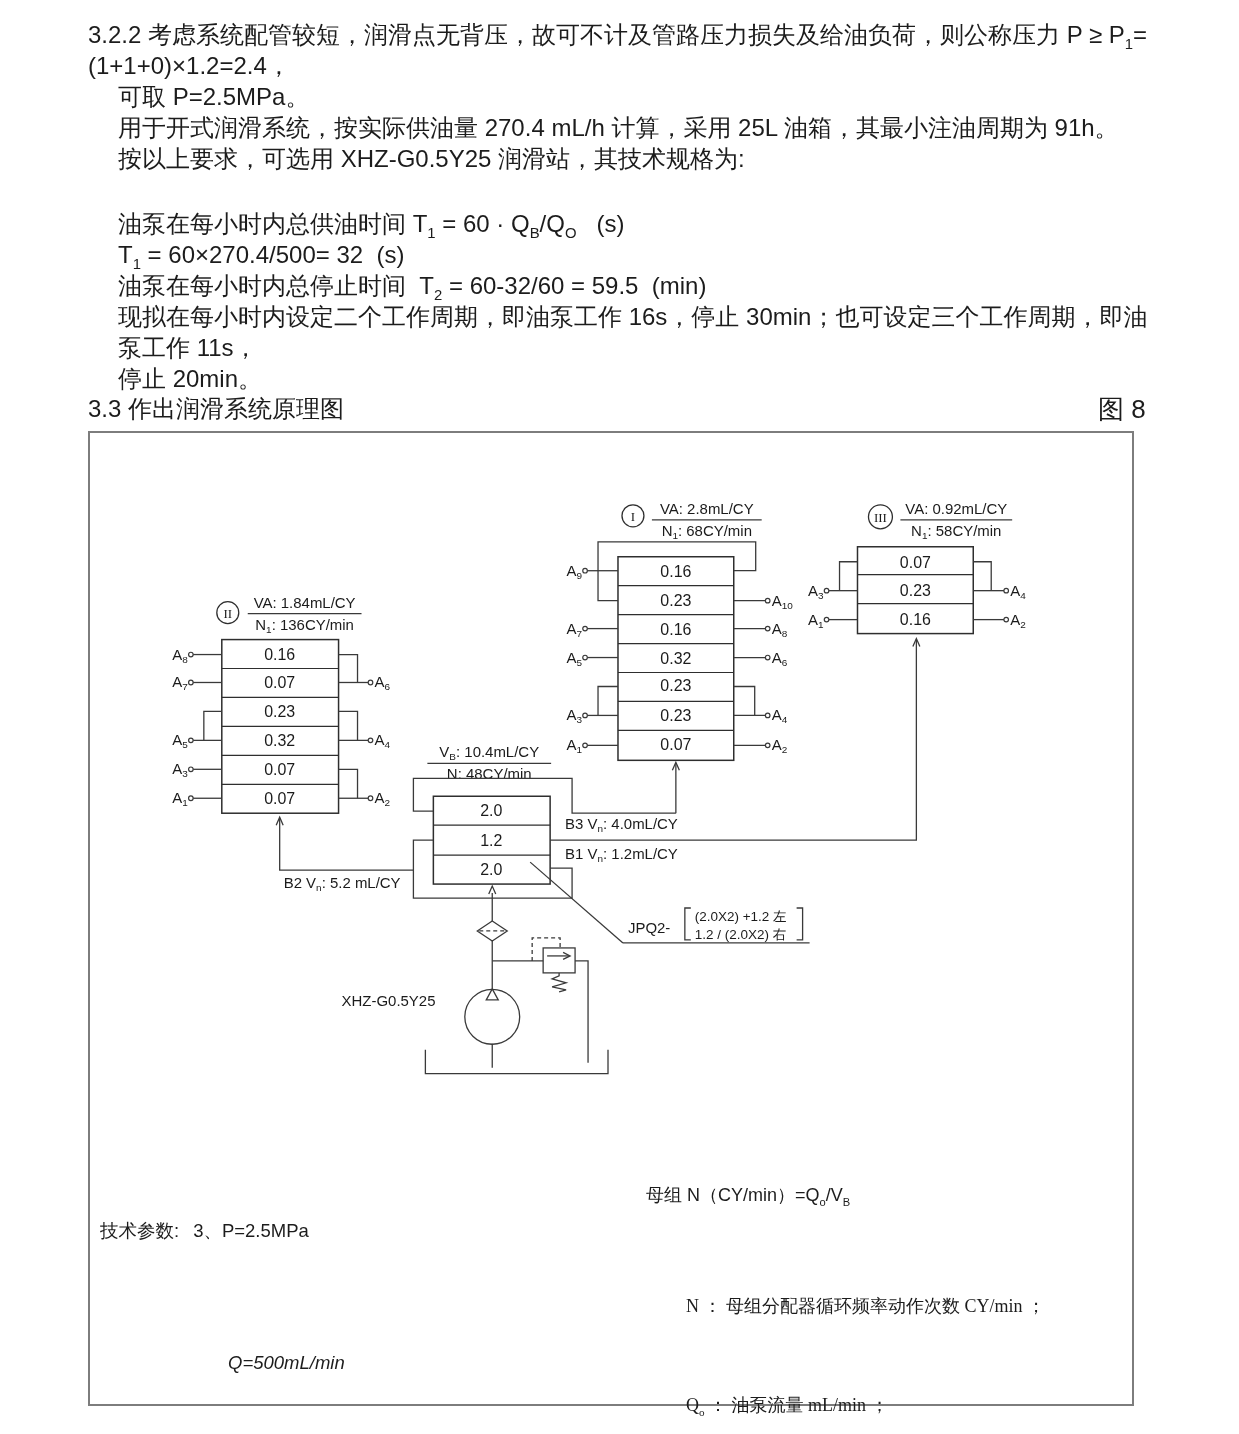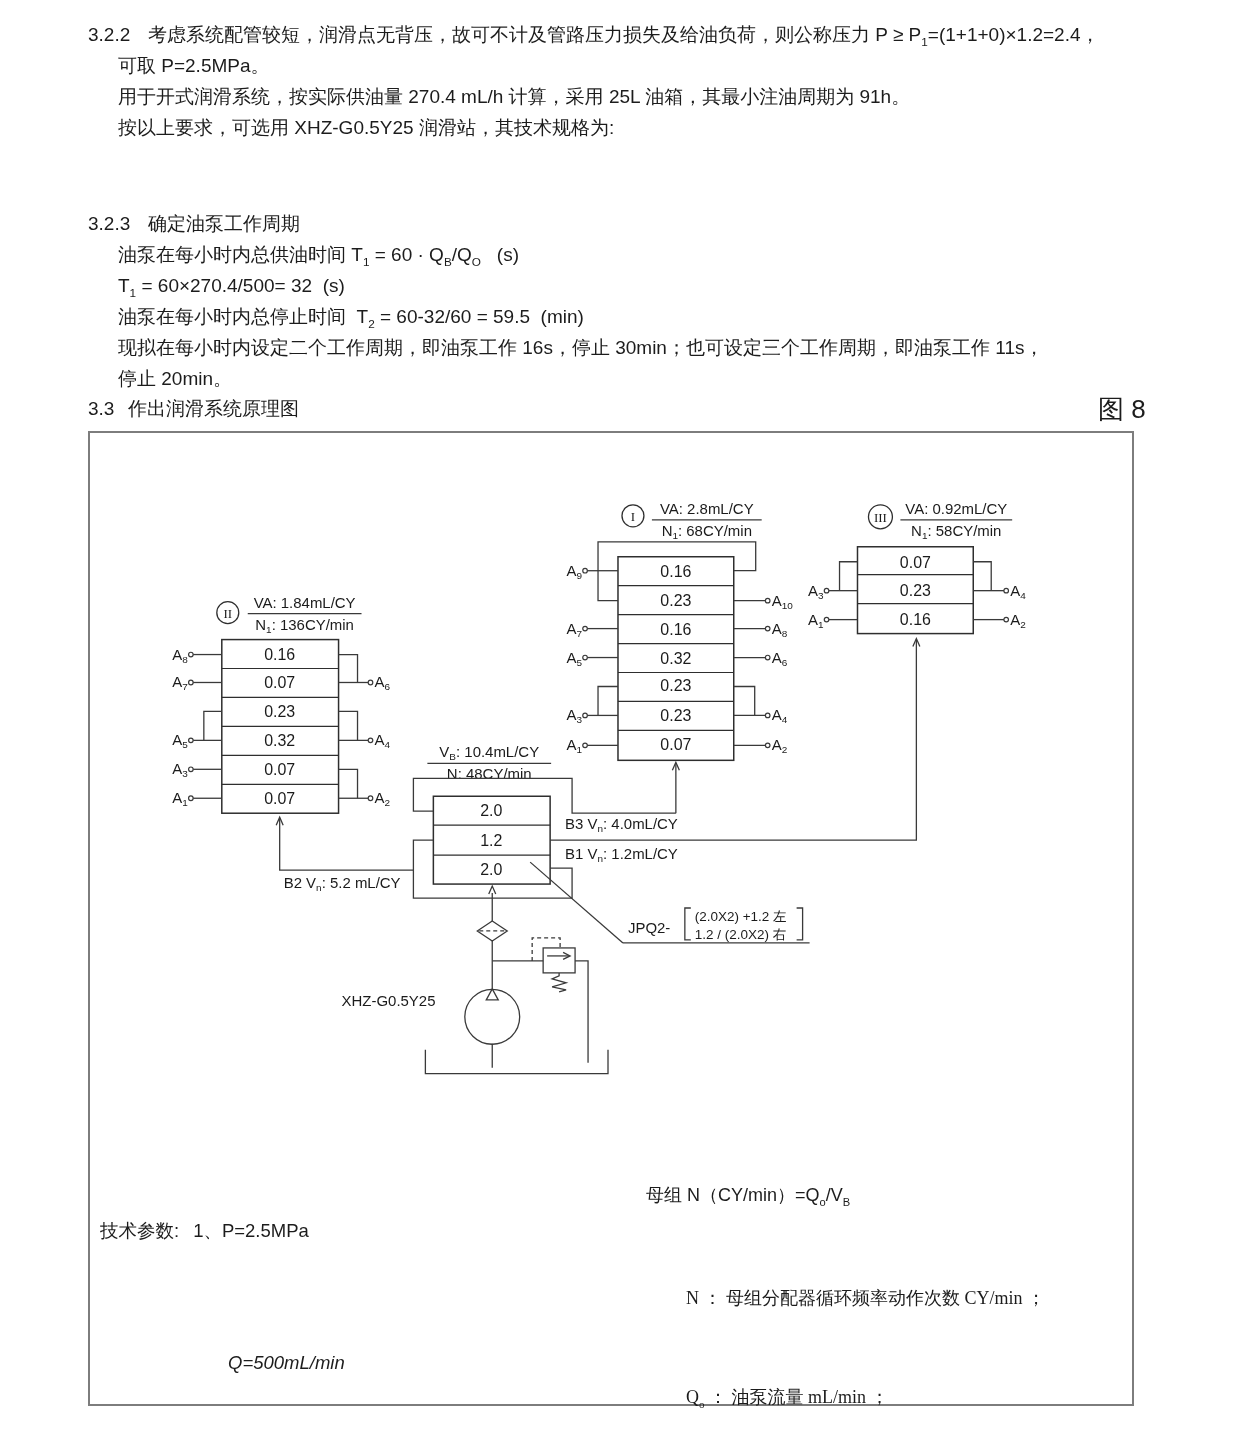--- a/index.html
+++ b/index.html
@@ -1,18 +1,18 @@
 <!DOCTYPE html>
 <html><head>
 <meta charset="utf-8">
 <style>
   html,body{margin:0;padding:0;background:#ffffff;}
   .page{position:relative;width:1239px;height:1434px;background:#fff;overflow:hidden;
         font-family:"Liberation Sans","DejaVu Sans",sans-serif;color:#1c1c1c;}
-  .tblock{position:absolute;width:1075px;font-size:19px;line-height:31px;}
+  .tblock{position:absolute;width:1075px;font-size:24px;line-height:31px;}
   .tblock .ln{white-space:pre-wrap;}
   .tblock .ind{margin-left:30px;}
   .num{display:inline-block;width:60px;}
   .num.short{width:40px;}
   sub{font-size:62%;line-height:0;}
   .figlabel{position:absolute;left:1098px;top:392px;font-size:26px;}
   .figure{position:absolute;left:88px;top:431px;width:1046px;height:975px;
           border:2px solid #7d7d7d;box-sizing:border-box;}
   .figure svg{position:absolute;left:0;top:0;}
   
@@ -43,21 +43,20 @@
 <div class="page">
 
   <div class="tblock" style="left:88px;top:19px;">
     <div class="ln"><span class="num">3.2.2</span><span><span>考虑系统配管较短，润滑点无背压，故可不计及管路压力损失及给油负荷，则公称压力 P ≥ P</span><sub>1</sub><span>=(1+1+0)×1.2=2.4，</span></span></div>
     <div class="ln ind"><span>可取 P=2.5MPa。</span></div>
     <div class="ln ind"><span>用于开式润滑系统，按实际供油量 270.4 mL/h 计算，采用 25L 油箱，其最小注油周期为 91h。</span></div>
     <div class="ln ind"><span>按以上要求，可选用 XHZ-G0.5Y25 润滑站，其技术规格为:</span></div>
   </div>
 
   <div class="tblock" style="left:88px;top:208px;">
-    <div class="ln"><span class="num">3.2.3</span><span>确定油泵工作周期</span></div>
     <div class="ln ind"><span>油泵在每小时内总供油时间 T</span><sub>1</sub><span> = 60 · Q</span><sub>B</sub><span>/Q</span><sub>O</sub><span>   (s)</span></div>
     <div class="ln ind"><span>T</span><sub>1</sub><span> = 60×270.4/500= 32  (s)</span></div>
     <div class="ln ind"><span>油泵在每小时内总停止时间  T</span><sub>2</sub><span> = 60-32/60 = 59.5  (min)</span></div>
     <div class="ln ind"><span>现拟在每小时内设定二个工作周期，即油泵工作 16s，停止 30min；也可设定三个工作周期，即油泵工作 11s，</span></div>
     <div class="ln ind"><span>停止 20min。</span></div>
   </div>
 
   <div class="tblock" style="left:88px;top:393px;">
     <div class="ln"><span class="num short">3.3</span><span>作出润滑系统原理图</span></div>
   </div>
@@ -266,28 +265,28 @@
         <rect class="cn" x="543" y="948" width="32" height="25" fill="#ffffff"></rect>
         <line class="cn" x1="547" y1="956" x2="569" y2="956"></line>
         <polyline class="cn" points="563,952.5 570,956 563,959.5"></polyline>
         <polyline class="cn" points="559,973 559,976 552,979 566,983 552,987 566,990 559,992"></polyline>
         <polyline class="cn dsh" points="532,961 532,938 560,938 560,948"></polyline>
         <polyline class="cn" points="575,961 588,961 588,1063"></polyline>
       </g>
     </svg>
 
     <div class="params">
-      <div><span>技术参数:</span><span style="margin-left:14px;">1、P=2.5MPa</span></div>
+      <div><span>技术参数:</span><span style="margin-left:14px;">3、P=2.5MPa</span></div>
       <div class="ind1">Q=500mL/min</div>
       
       
     </div>
 
     <div class="defs">
-      <div style="margin-bottom:4px;"><span>母组 N（CY/min）=Q</span><sub>o</sub><span>/V</span><sub>B</sub></div>
+      <div style="margin-bottom:12px;"><span>母组 N（CY/min）=Q</span><sub>o</sub><span>/V</span><sub>B</sub></div>
       <div class="d-ind"><span>N ： 母组分配器循环频率动作次数 CY/min ；</span></div>
       <div class="d-ind"><span>Q</span><sub>o</sub><span> ： 油泵流量 mL/min ；</span></div>
       
       
       
       
       
     </div>
   </div>
 </div>

